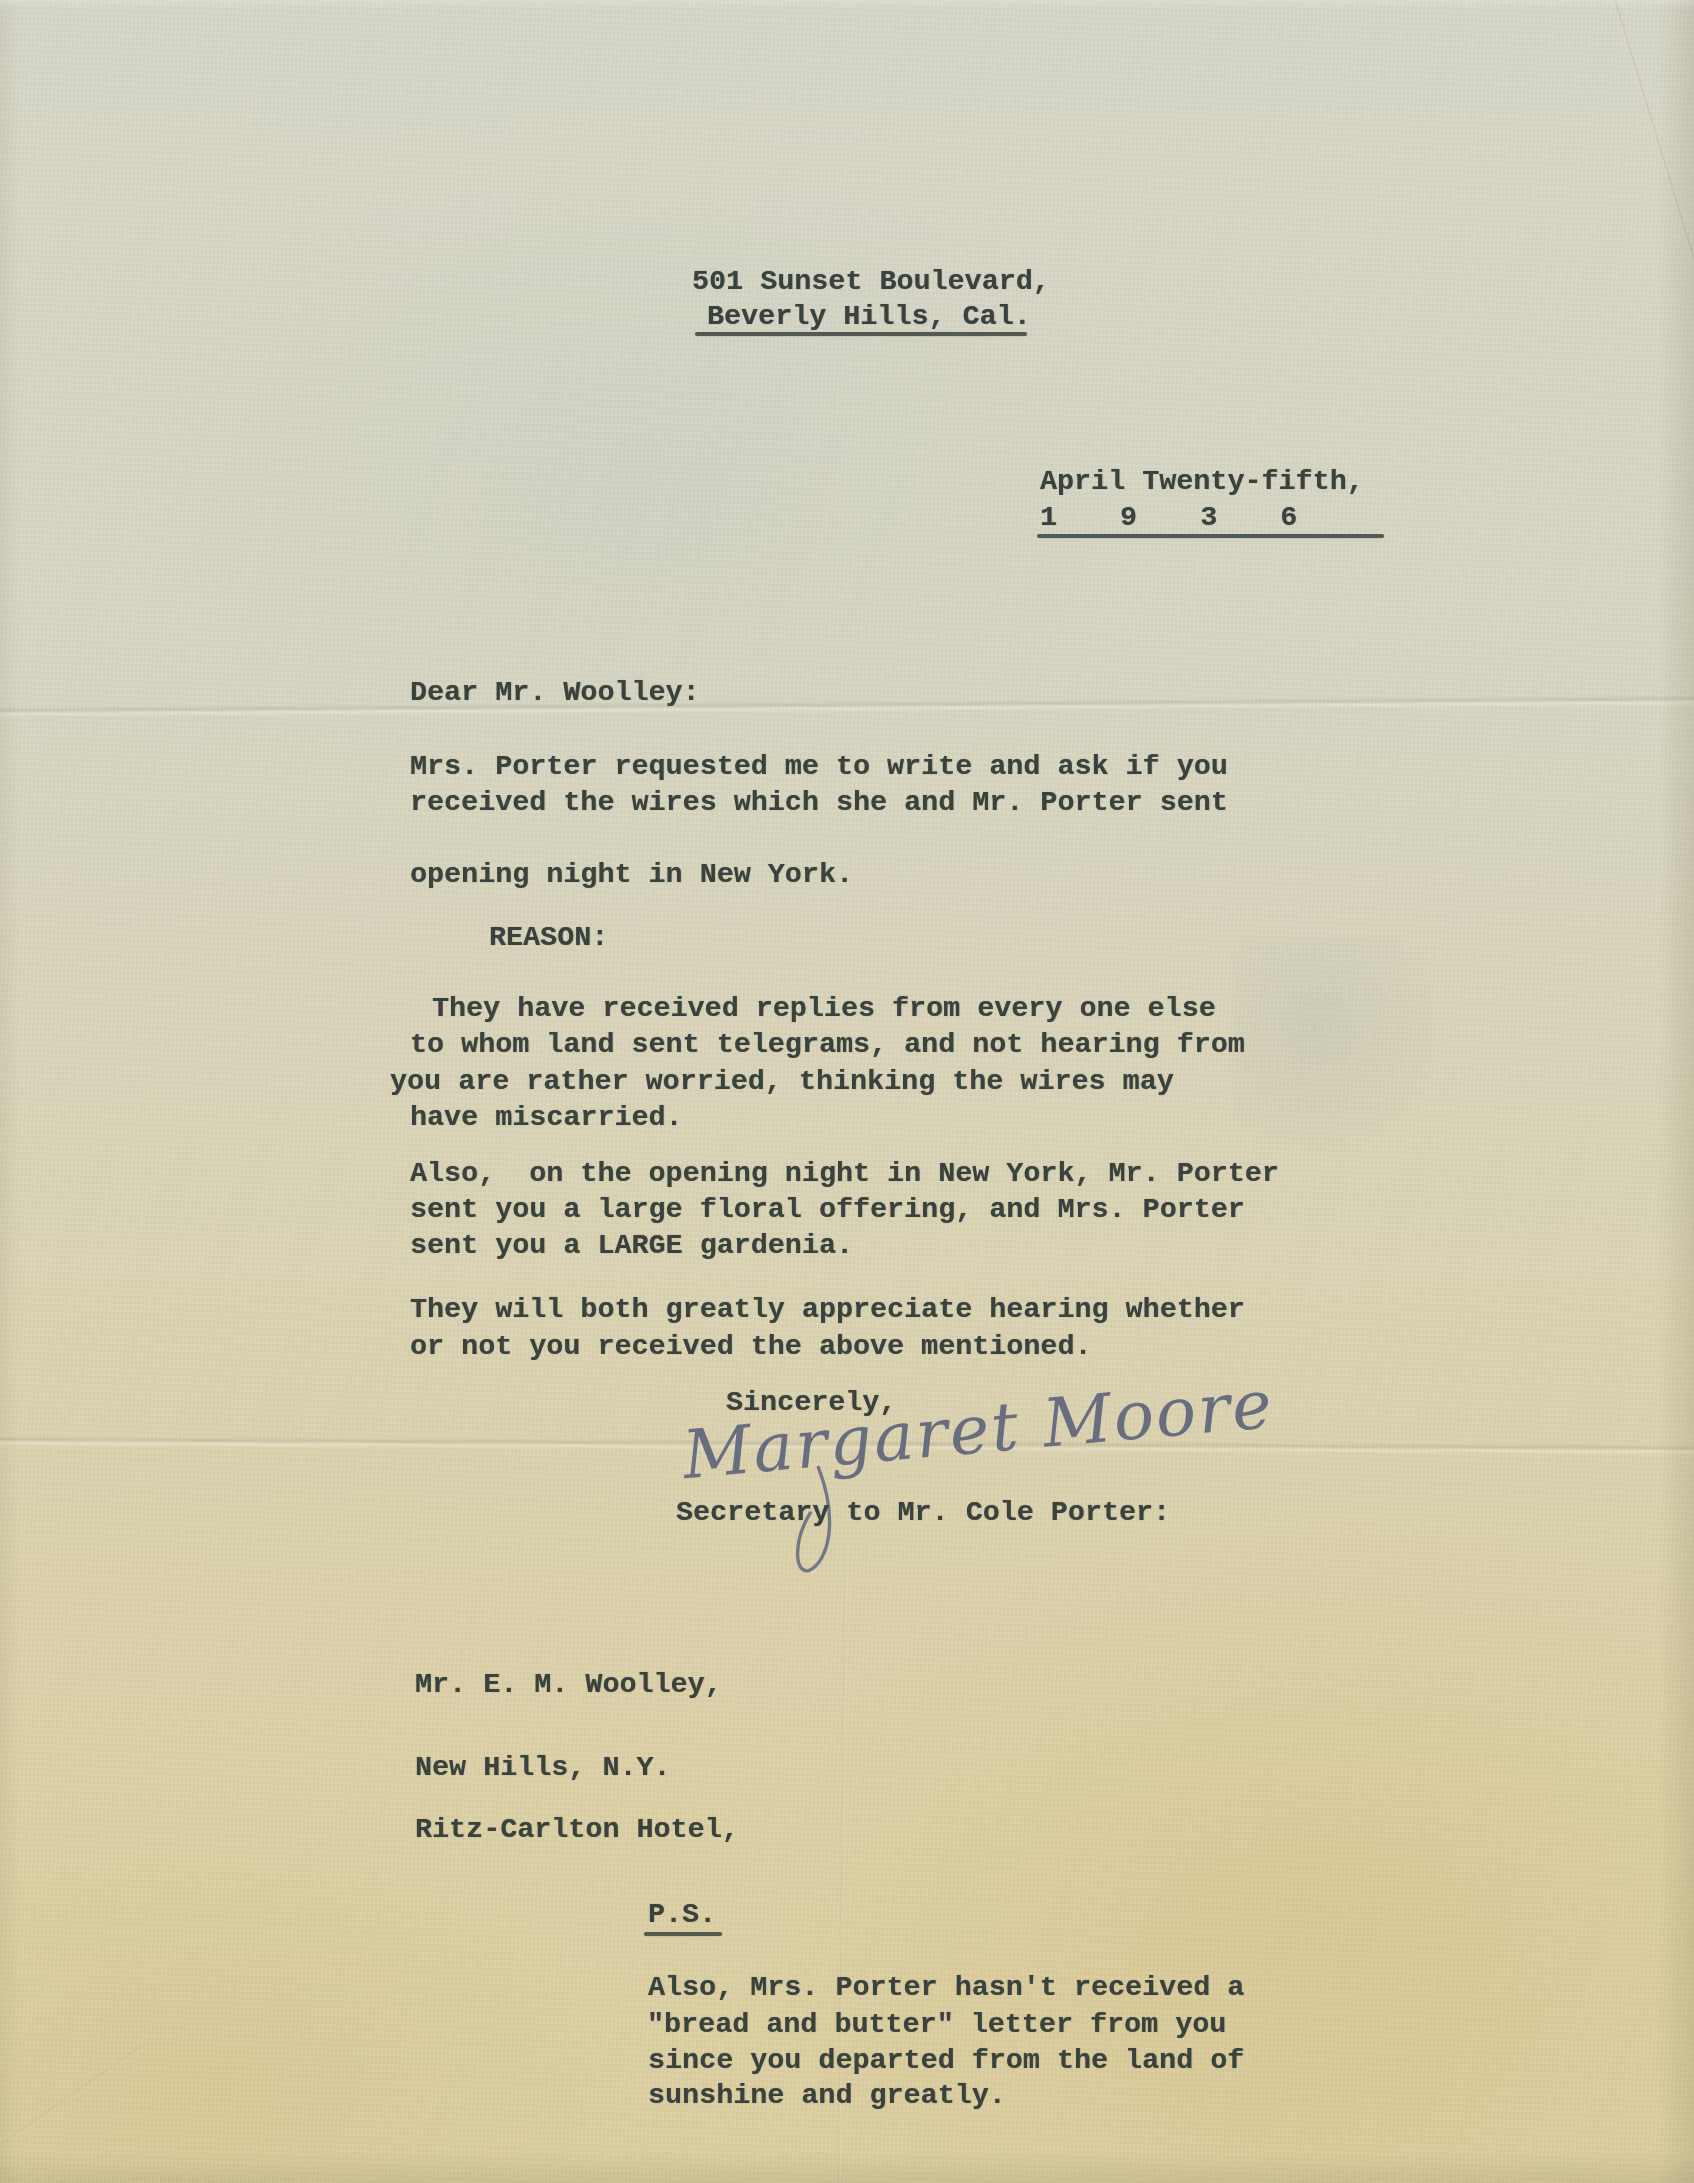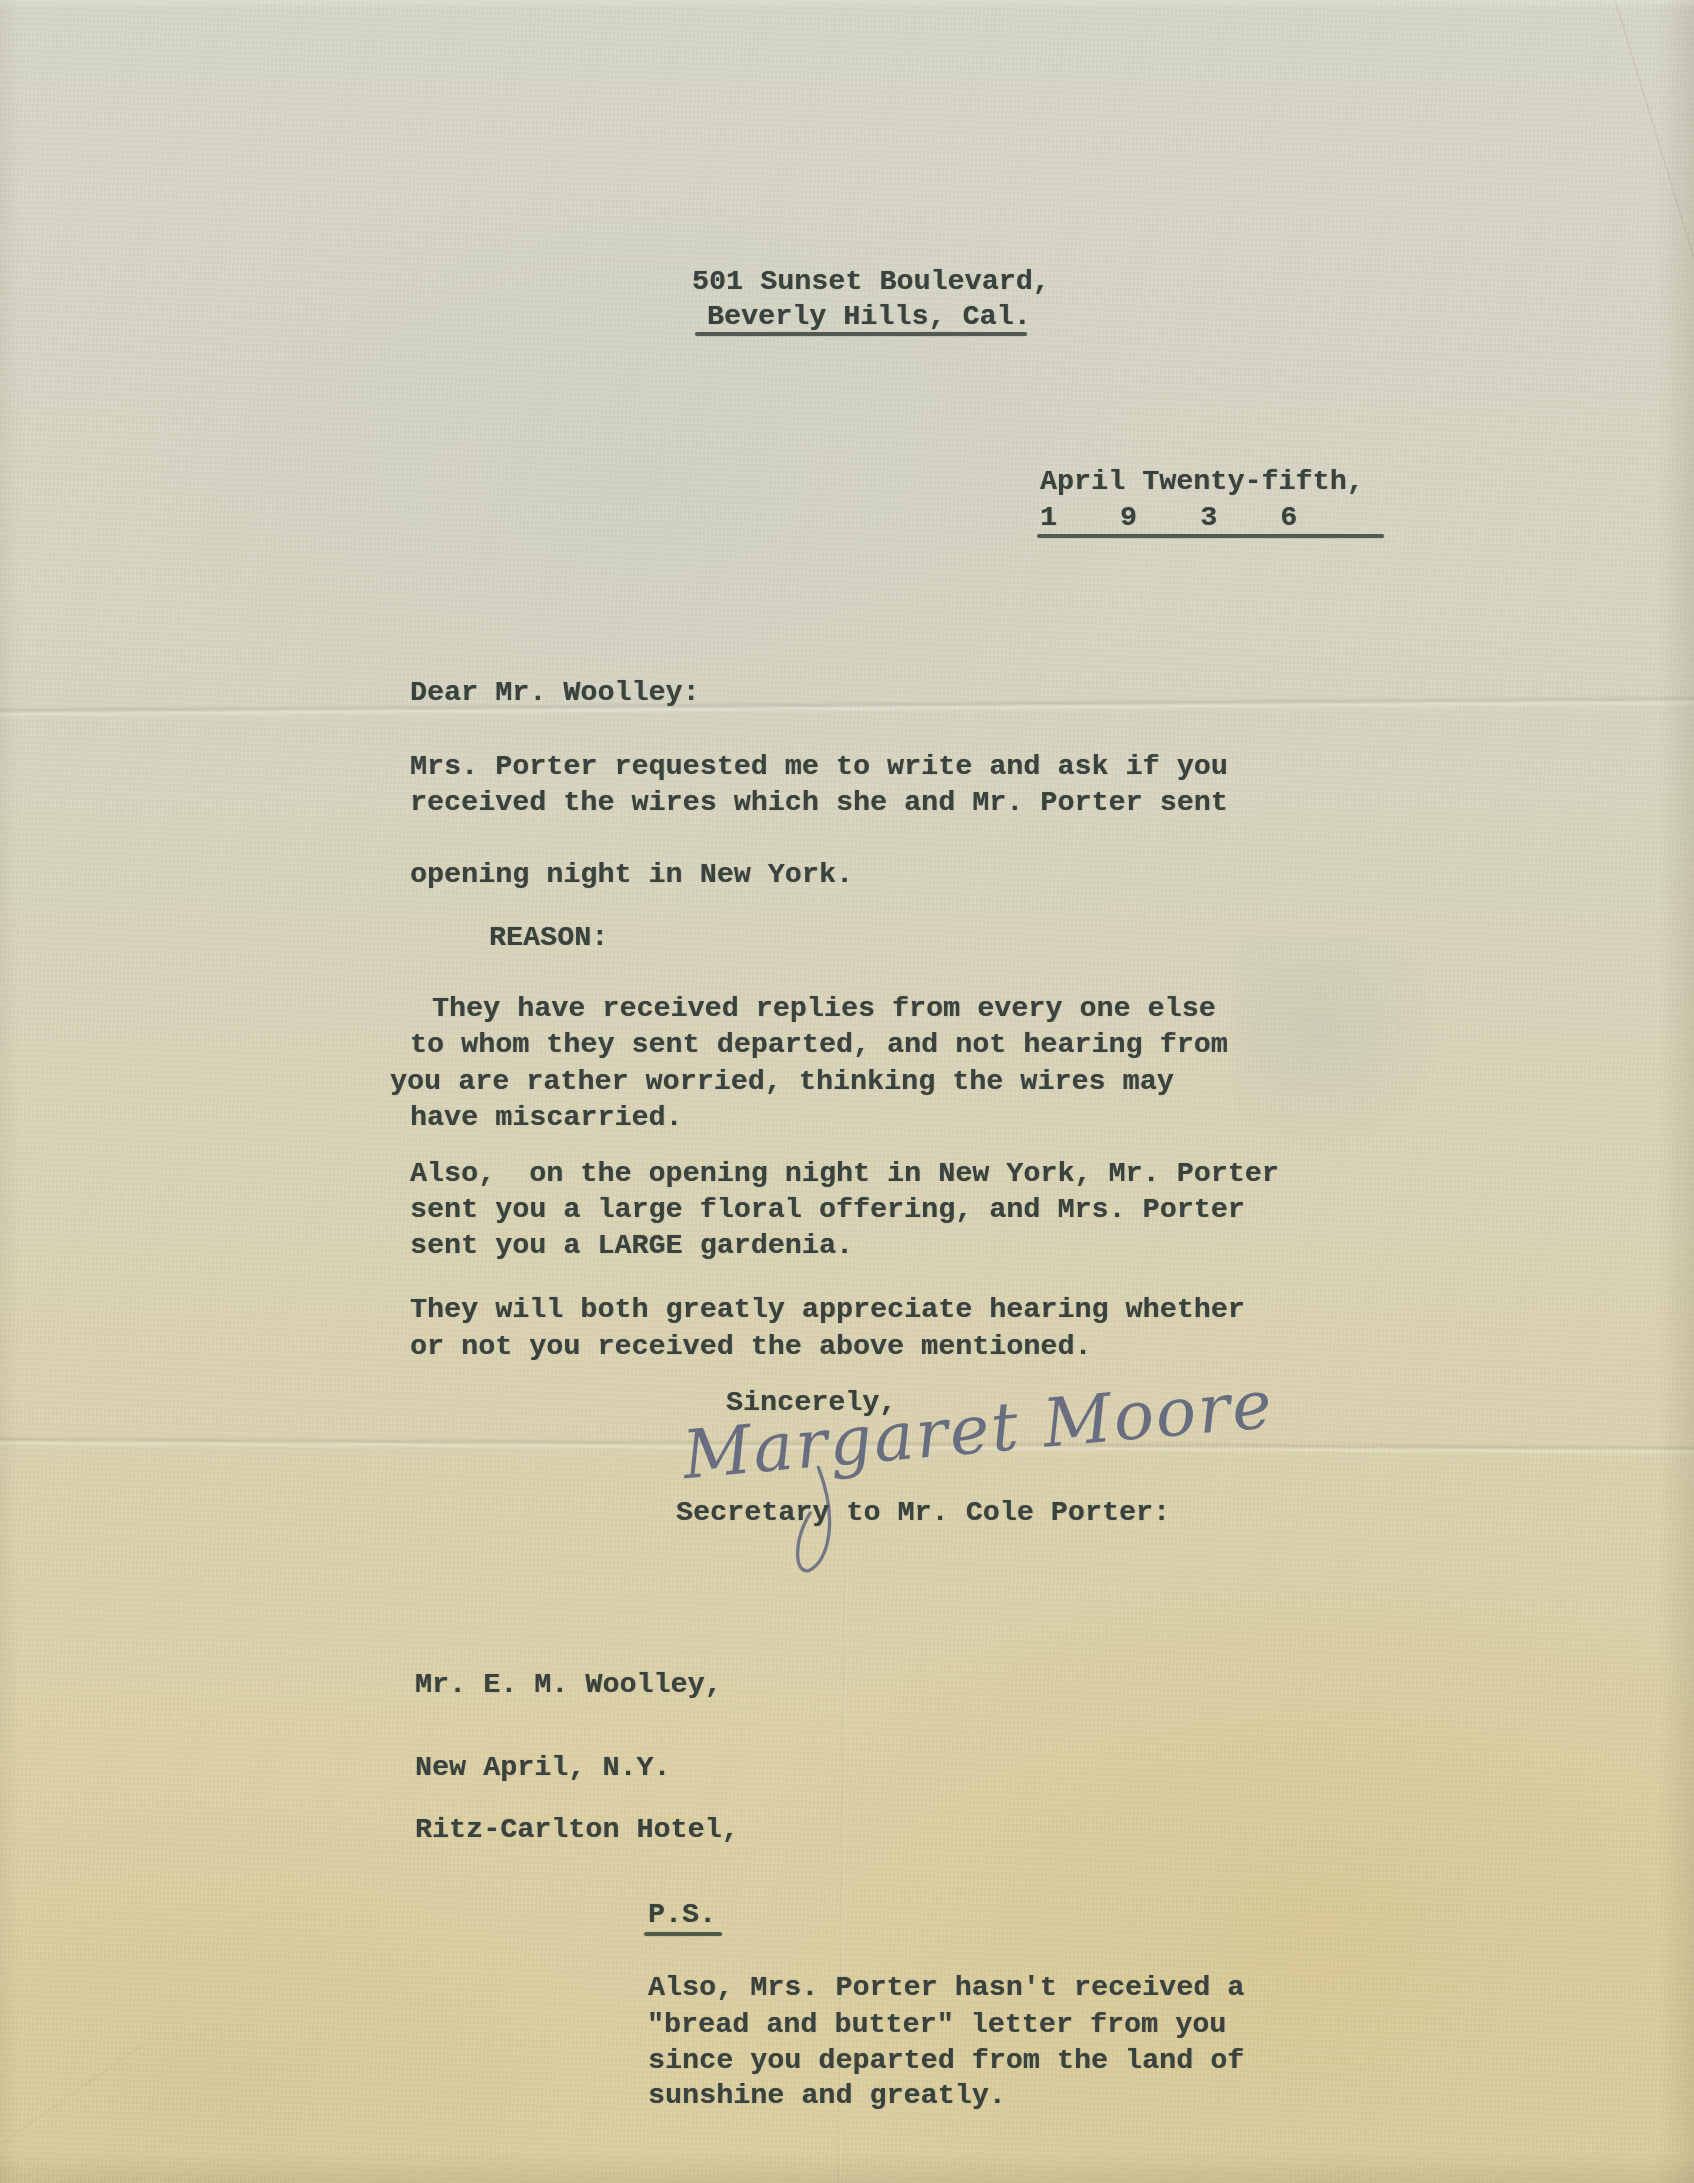--- a/index.html
+++ b/index.html
@@ -101,21 +101,21 @@
 
   <div class="line" style="left:410px;top:677px;">Dear Mr. Woolley:</div>
 
   <div class="line" style="left:410px;top:751px;">Mrs. Porter requested me to write and ask if you</div>
   <div class="line" style="left:410px;top:787px;">received the wires which she and Mr. Porter sent</div>
   <div class="line" style="left:410px;top:859px;">opening night in New York.</div>
 
   <div class="line" style="left:489px;top:922px;">REASON:</div>
 
   <div class="line" style="left:432px;top:993px;">They have received replies from every one else</div>
-  <div class="line" style="left:410px;top:1029px;">to whom they sent departed, and not hearing from</div>
+  <div class="line" style="left:410px;top:1029px;">to whom land sent telegrams, and not hearing from</div>
   <div class="line" style="left:390px;top:1066px;">you are rather worried, thinking the wires may</div>
   <div class="line" style="left:410px;top:1102px;">have miscarried.</div>
 
   <div class="line" style="left:410px;top:1158px;">Also,  on the opening night in New York, Mr. Porter</div>
   <div class="line" style="left:410px;top:1194px;">sent you a large floral offering, and Mrs. Porter</div>
   <div class="line" style="left:410px;top:1230px;">sent you a LARGE gardenia.</div>
 
   <div class="line" style="left:410px;top:1294px;">They will both greatly appreciate hearing whether</div>
   <div class="line" style="left:410px;top:1331px;">or not you received the above mentioned.</div>
 
@@ -125,21 +125,21 @@
     <g transform="rotate(-5 80 110)" opacity="0.88">
       <text class="sig-text" x="8" y="118" font-size="100">Margaret Moore</text>
     </g>
     <path class="sig-stroke" d="M208 108 C 238 185, 224 248, 194 262 C 172 268, 170 218, 196 176"></path>
   </svg>
 
   <div class="line" style="left:676px;top:1497px;">Secretary to Mr. Cole Porter:</div>
 
   <div class="line" style="left:415px;top:1669px;">Mr. E. M. Woolley,</div>
   <div class="line" style="left:415px;top:1801px;margin-top:13px;">Ritz-Carlton Hotel,</div>
-  <div class="line" style="left:415px;top:1752px;">New April, N.Y.</div>
+  <div class="line" style="left:415px;top:1752px;">New Hills, N.Y.</div>
 
   <div class="line" style="left:648px;top:1899px;">P.S.</div>
   <div class="rule" style="left:644px;top:1932px;width:78px;"></div>
   <div class="line" style="left:648px;top:1972px;">Also, Mrs. Porter hasn't received a</div>
   <div class="line" style="left:647px;top:2009px;">"bread and butter" letter from you</div>
   <div class="line" style="left:648px;top:2045px;">since you departed from the land of</div>
   <div class="line" style="left:648px;top:2080px;">sunshine and greatly.</div>
 </div>
 
 

